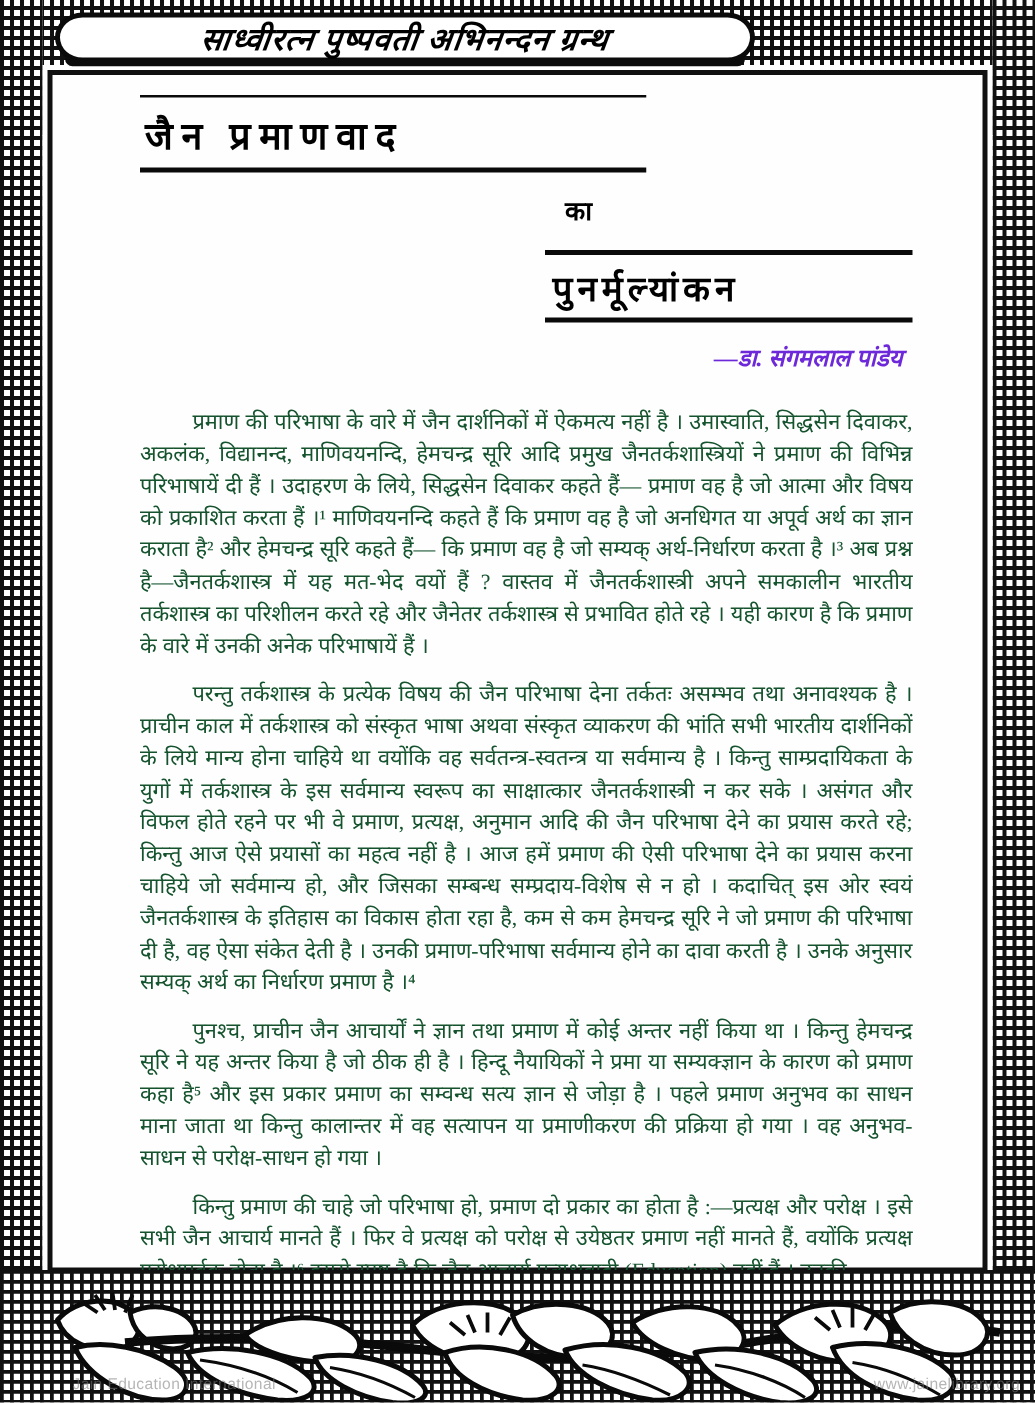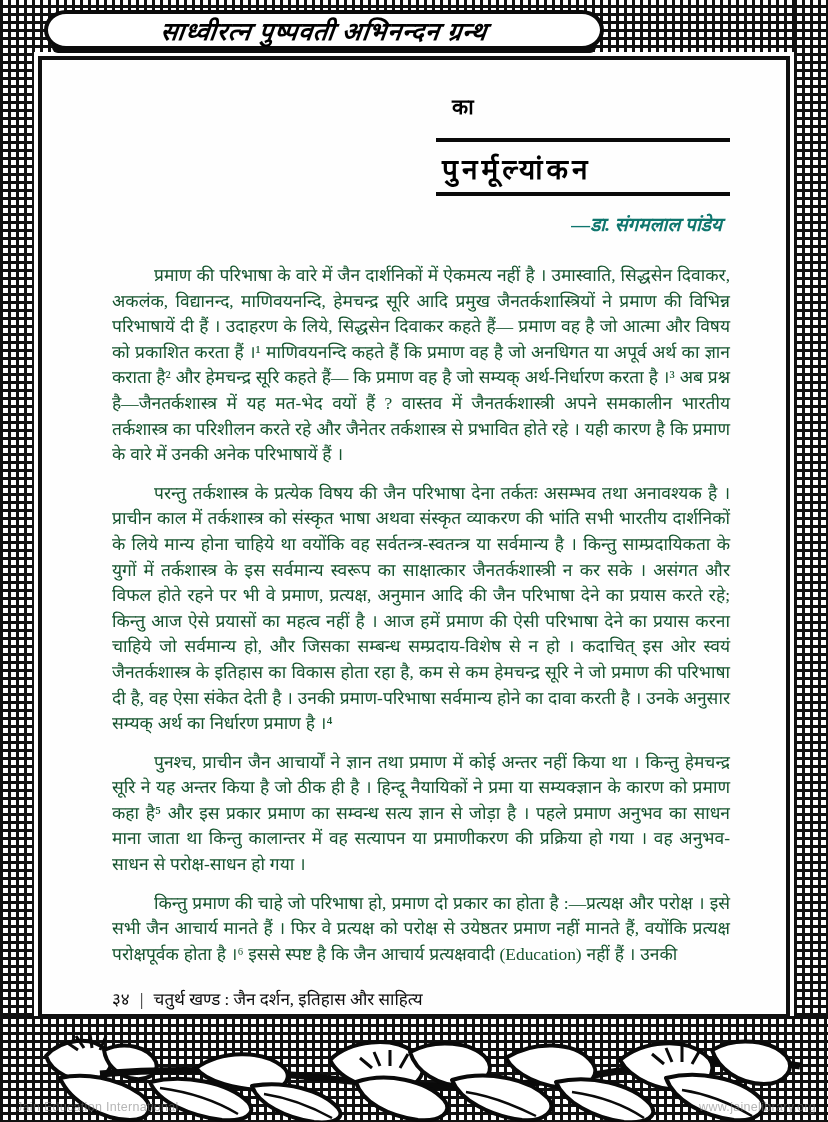--- a/index.html
+++ b/index.html
@@ -143,21 +143,21 @@
     white-space: nowrap;
   }
 
   #byline {
     margin-top: 15px;
     text-align: right;
     padding-right: 8px;
     font-size: 19px;
     font-style: italic;
     font-weight: 600;
-    color: #0f766e;
+    color: #6d28d9;
   }
 
   
   #body-text {
     margin-top: 26px;
   }
   .para {
     text-align: justify;
     text-align-last: left;
     font-size: 17.4px;
@@ -188,20 +188,21 @@
   
   .watermark {
     position: absolute;
     bottom: 8px;
     font-family: "Liberation Sans", sans-serif;
     font-size: 12.5px;
     color: rgba(120,120,120,0.55);
     z-index: 9;
     white-space: nowrap;
     letter-spacing: 0.3px;
+    margin-left: 42px;
   }
   #watermark-left  { left: 16px; }
   #watermark-right { right: 12px; }
 </style>
 </head>
 <body>
 
 <div id="page">
 
   <div class="mesh" id="mesh-top"></div>
@@ -215,20 +216,25 @@
   <div id="banner-wrap">
     <div id="banner">
       <span id="banner-text">साध्वीरत्न पुष्पवती अभिनन्दन ग्रन्थ</span>
     </div>
   </div>
 
   <div id="content">
 
     <div id="title-block">
 
+      <div id="title-main-wrap">
+        <div class="rule-thin"></div>
+        <div id="title-main">जैन  प्रमाणवाद</div>
+        <div class="rule-thick"></div>
+      </div>
 
       <div id="title-ka">का</div>
 
       <div id="title-sub-wrap">
         <div class="rule-thick"></div>
         <div id="title-sub">पुनर्मूल्यांकन</div>
         <div class="rule-thick"></div>
       </div>
 
       <div id="byline">—डा. संगमलाल पांडेय</div>

